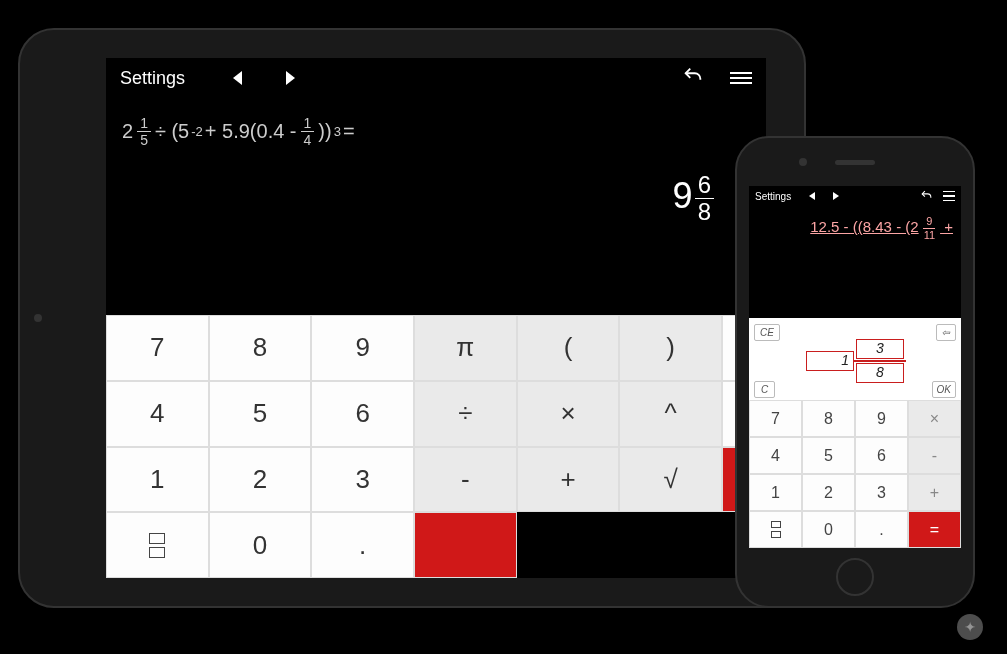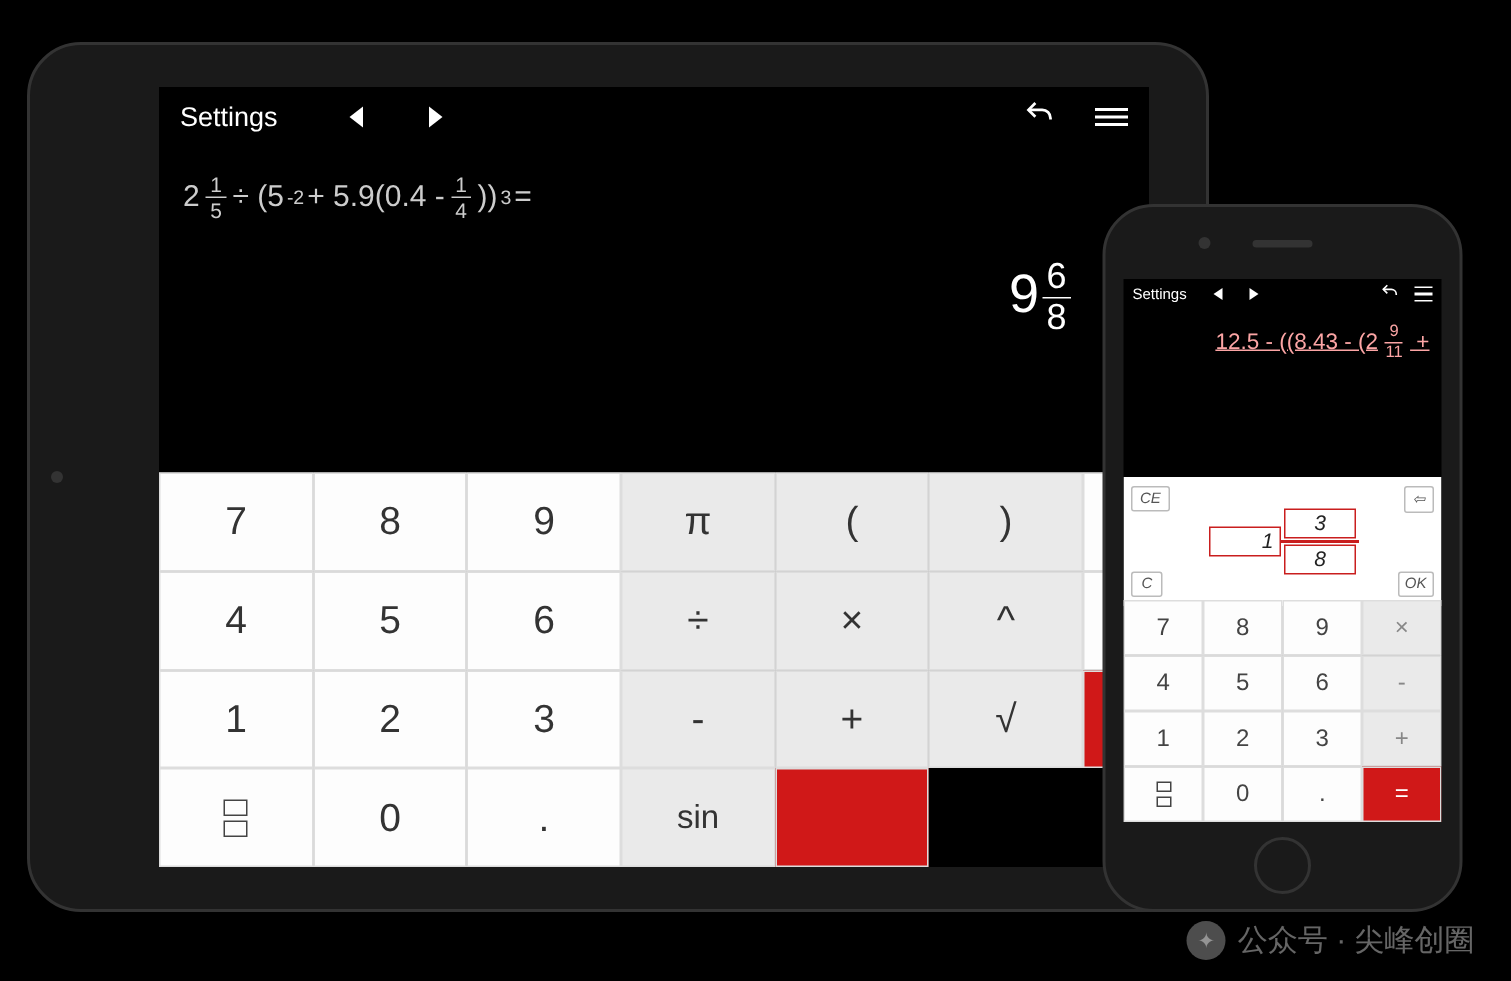--- a/index.html
+++ b/index.html
@@ -397,21 +397,20 @@
       <div class="key red"></div>
 
       <div class="key light">
         <div class="frac-icon">
             <div class="sq"></div>
             <div class="sq"></div>
           </div>
       </div>
       <div class="key light">0</div>
       <div class="key light">.</div>
-      <div class="key gray fn">sin</div>
       <div class="key red"></div>
     </div>
 
   </div>
 </div>
 
 <div class="iphone">
   <div class="iphone-speaker"></div>
   <div class="iphone-camera"></div>
   <div class="iphone-home"></div>
@@ -484,14 +483,13 @@
       <div class="ikey light">0</div>
       <div class="ikey light">.</div>
       <div class="ikey red">=</div>
     </div>
 
   </div>
 </div>
 
 <div class="watermark">
   <div class="wicon">✦</div>
-  <span>公众号 · 尖峰创圈</span>
 </div>
 
 </body></html>

